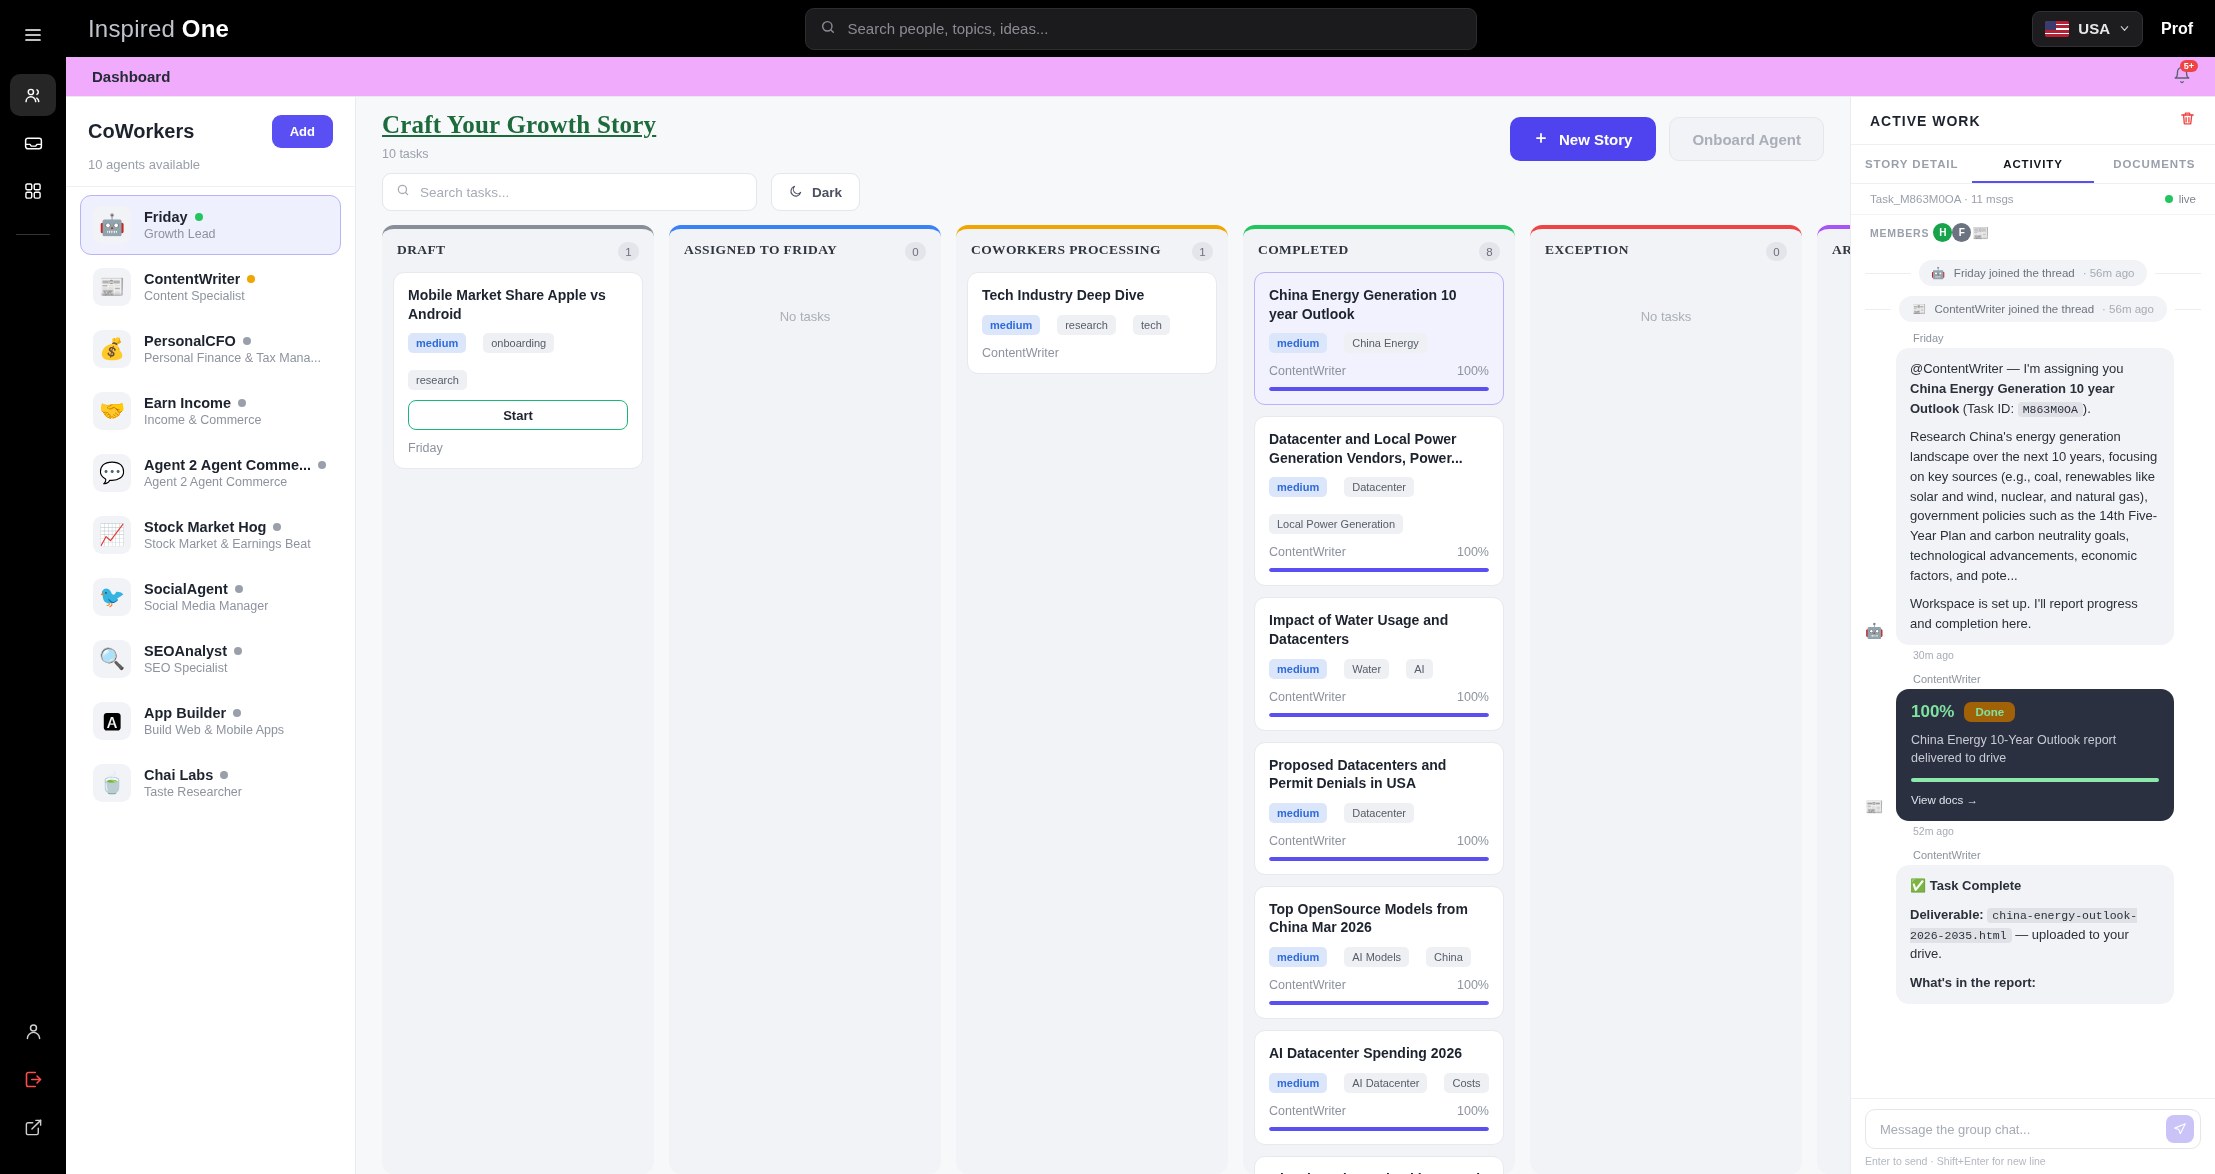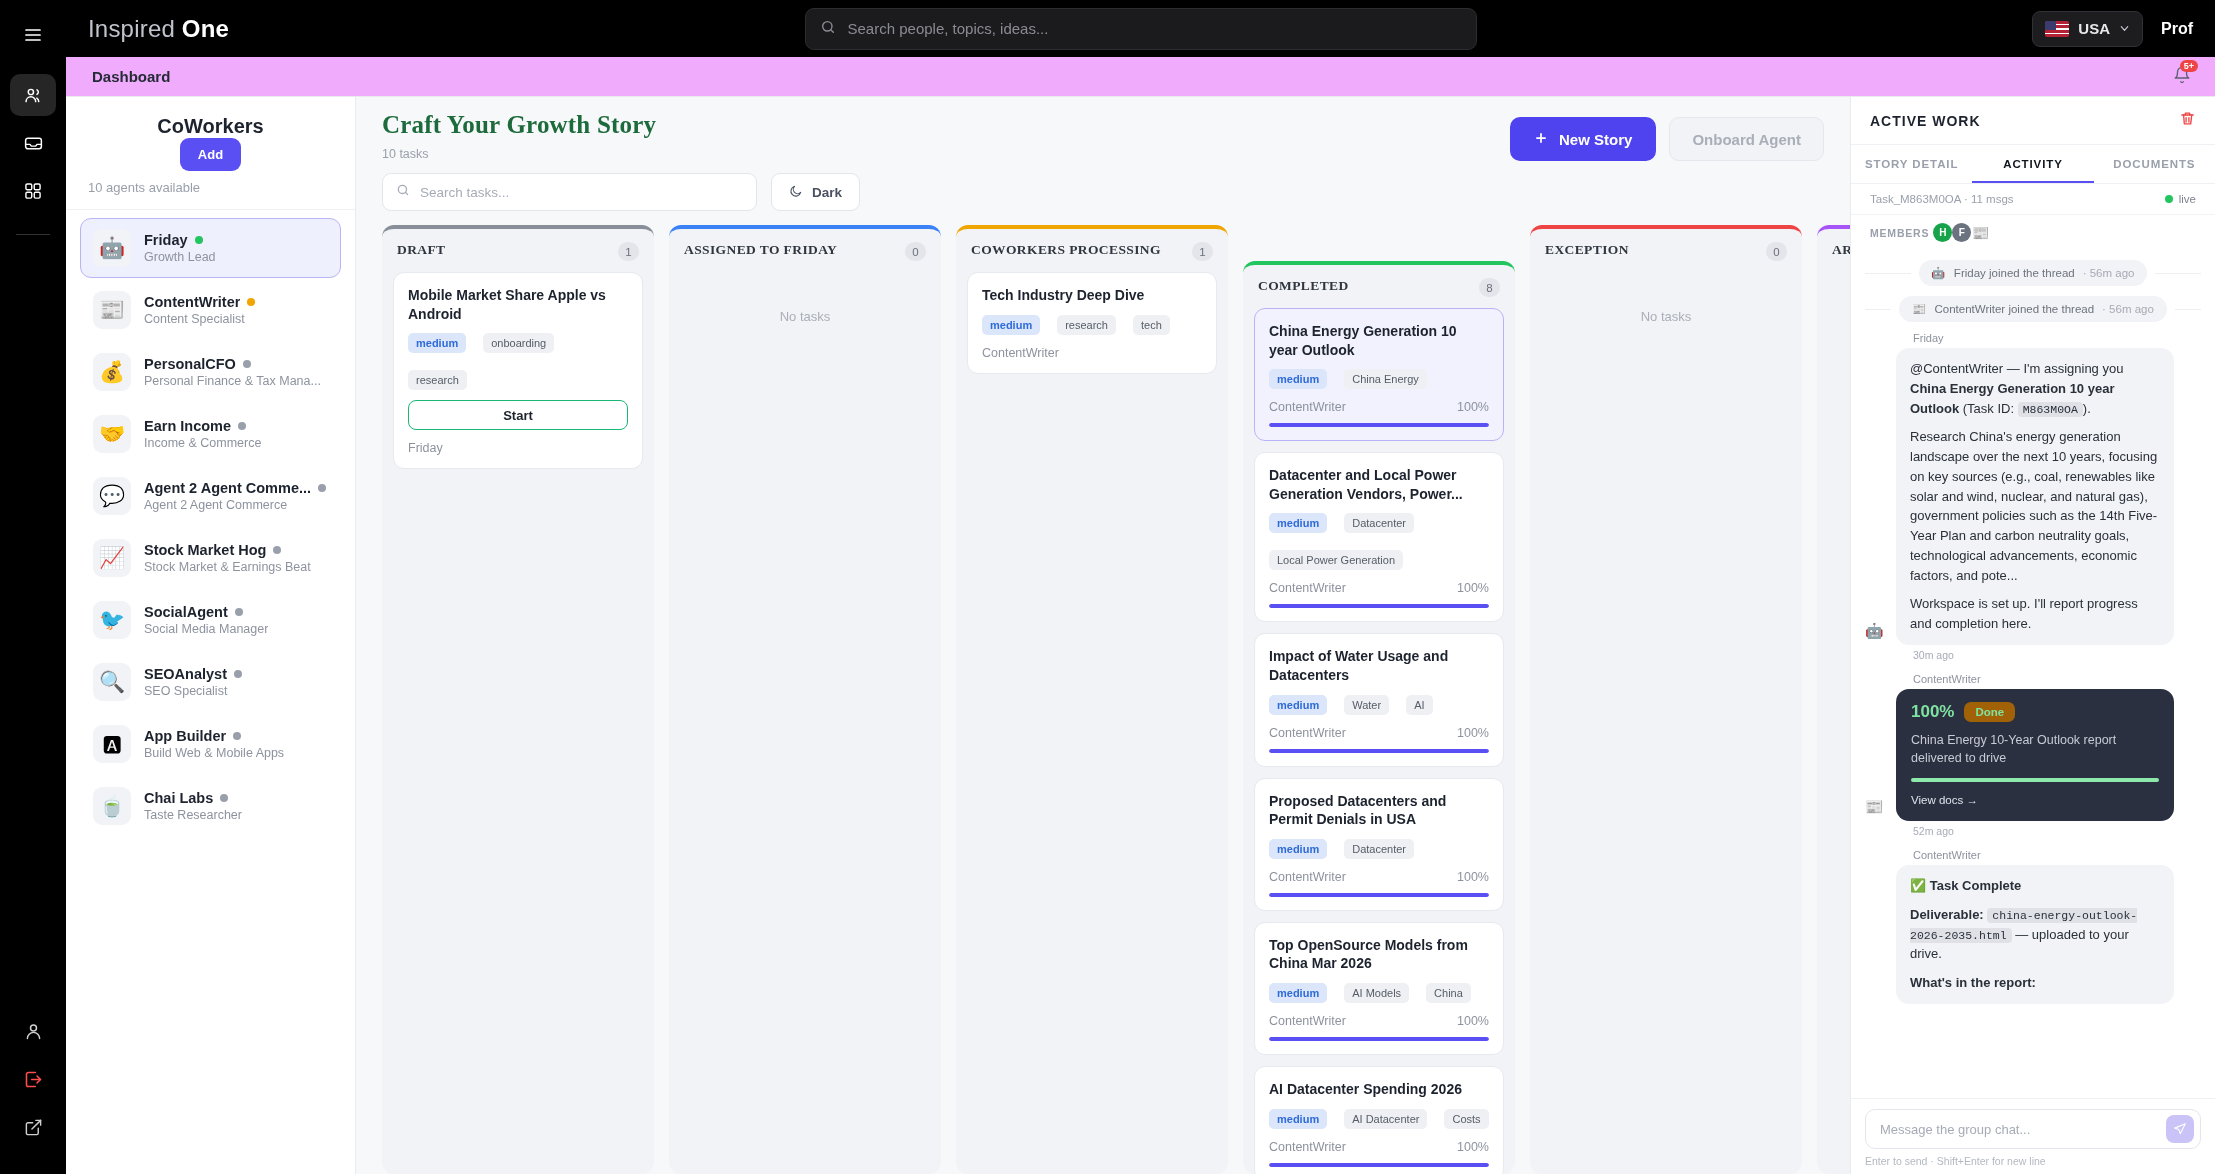--- a/index.html
+++ b/index.html
@@ -76,21 +76,21 @@
 
   
   .mainrow { flex: 1 1 auto; display: flex; min-height: 0; }
 
   
   .sidebar {
     width: 290px; flex: 0 0 290px; background: #ffffff;
     border-right: 1px solid #e9ecef; display: flex; flex-direction: column; min-height: 0;
   }
   .sb-head { padding: 18px 22px 14px; border-bottom: 1px solid #eef0f3; }
-  .sb-head-row { display: flex; align-items: center; justify-content: space-between; flex-direction: column; }
+  .sb-head-row { display: flex; align-items: center; justify-content: space-between; }
   .sb-title { font-size: 20px; font-weight: 700; color: #1d232e; }
   .add-btn {
     background: #5a4ff3; color: #fff; font-size: 13px; font-weight: 600;
     border: 0; border-radius: 9px; padding: 9px 18px; font-family: inherit; cursor: pointer;
   }
   .sb-sub { font-size: 13px; color: #9aa0ab; margin-top: 9px; }
   .agent-list { flex: 1 1 auto; overflow: hidden; padding: 8px 14px; }
   .agent {
     display: flex; align-items: center; gap: 13px; padding: 10px 12px;
     border-radius: 11px; border: 1.5px solid transparent; margin-bottom: 2px;
@@ -113,21 +113,21 @@
     white-space: nowrap; overflow: hidden; text-overflow: ellipsis; max-width: 190px;
   }
 
   
   .board { flex: 1 1 auto; background: #f7f8fa; display: flex; flex-direction: column; min-width: 0; }
   .board-head {
     padding: 14px 26px 0; display: flex; align-items: flex-start; flex: 0 0 auto;
   }
   .board-title {
     font-family: "Liberation Serif", serif; font-size: 25px; font-weight: 700;
-    color: #1d6b3c; letter-spacing: .2px;
+    color: #1d6b3c; letter-spacing: .2px; text-decoration: underline;
   }
   .board-sub { font-size: 12.5px; color: #9aa0ab; margin-top: 8px; }
   .board-actions { margin-left: auto; display: flex; align-items: center; gap: 13px; padding-top: 6px; }
   .new-story {
     background: #4f43ef; color: #fff; border: 0; border-radius: 10px; height: 44px;
     padding: 0 24px; font-size: 15px; font-weight: 700; font-family: inherit;
     display: flex; align-items: center; gap: 11px; cursor: pointer;
   }
   .onboard {
     background: #f2f3f6; color: #a9aeb8; border: 1px solid #e5e7ec; border-radius: 10px;
@@ -553,21 +553,21 @@
                     <span class="tag pri">medium</span>
                     <span class="tag">research</span>
                     <span class="tag">tech</span>
                   </div>
                   <div class="card-foot">
                     <span class="card-owner">ContentWriter</span>
                   </div>
                 </div>
               </div>
             </div>
-            <div class="col" style="border-top-color: rgb(34, 197, 94); margin-top: 36px;">
+            <div class="col" style="border-top-color: rgb(34, 197, 94);">
               <div class="col-head">
                 <span class="col-name">COMPLETED</span>
                 <span class="col-count">8</span>
               </div>
               <div class="col-body">
                 <div class="card hl">
                   <div class="card-title">China Energy Generation 10 year Outlook</div>
                   <div class="tags">
                     <span class="tag pri">medium</span>
                     <span class="tag">China Energy</span>

